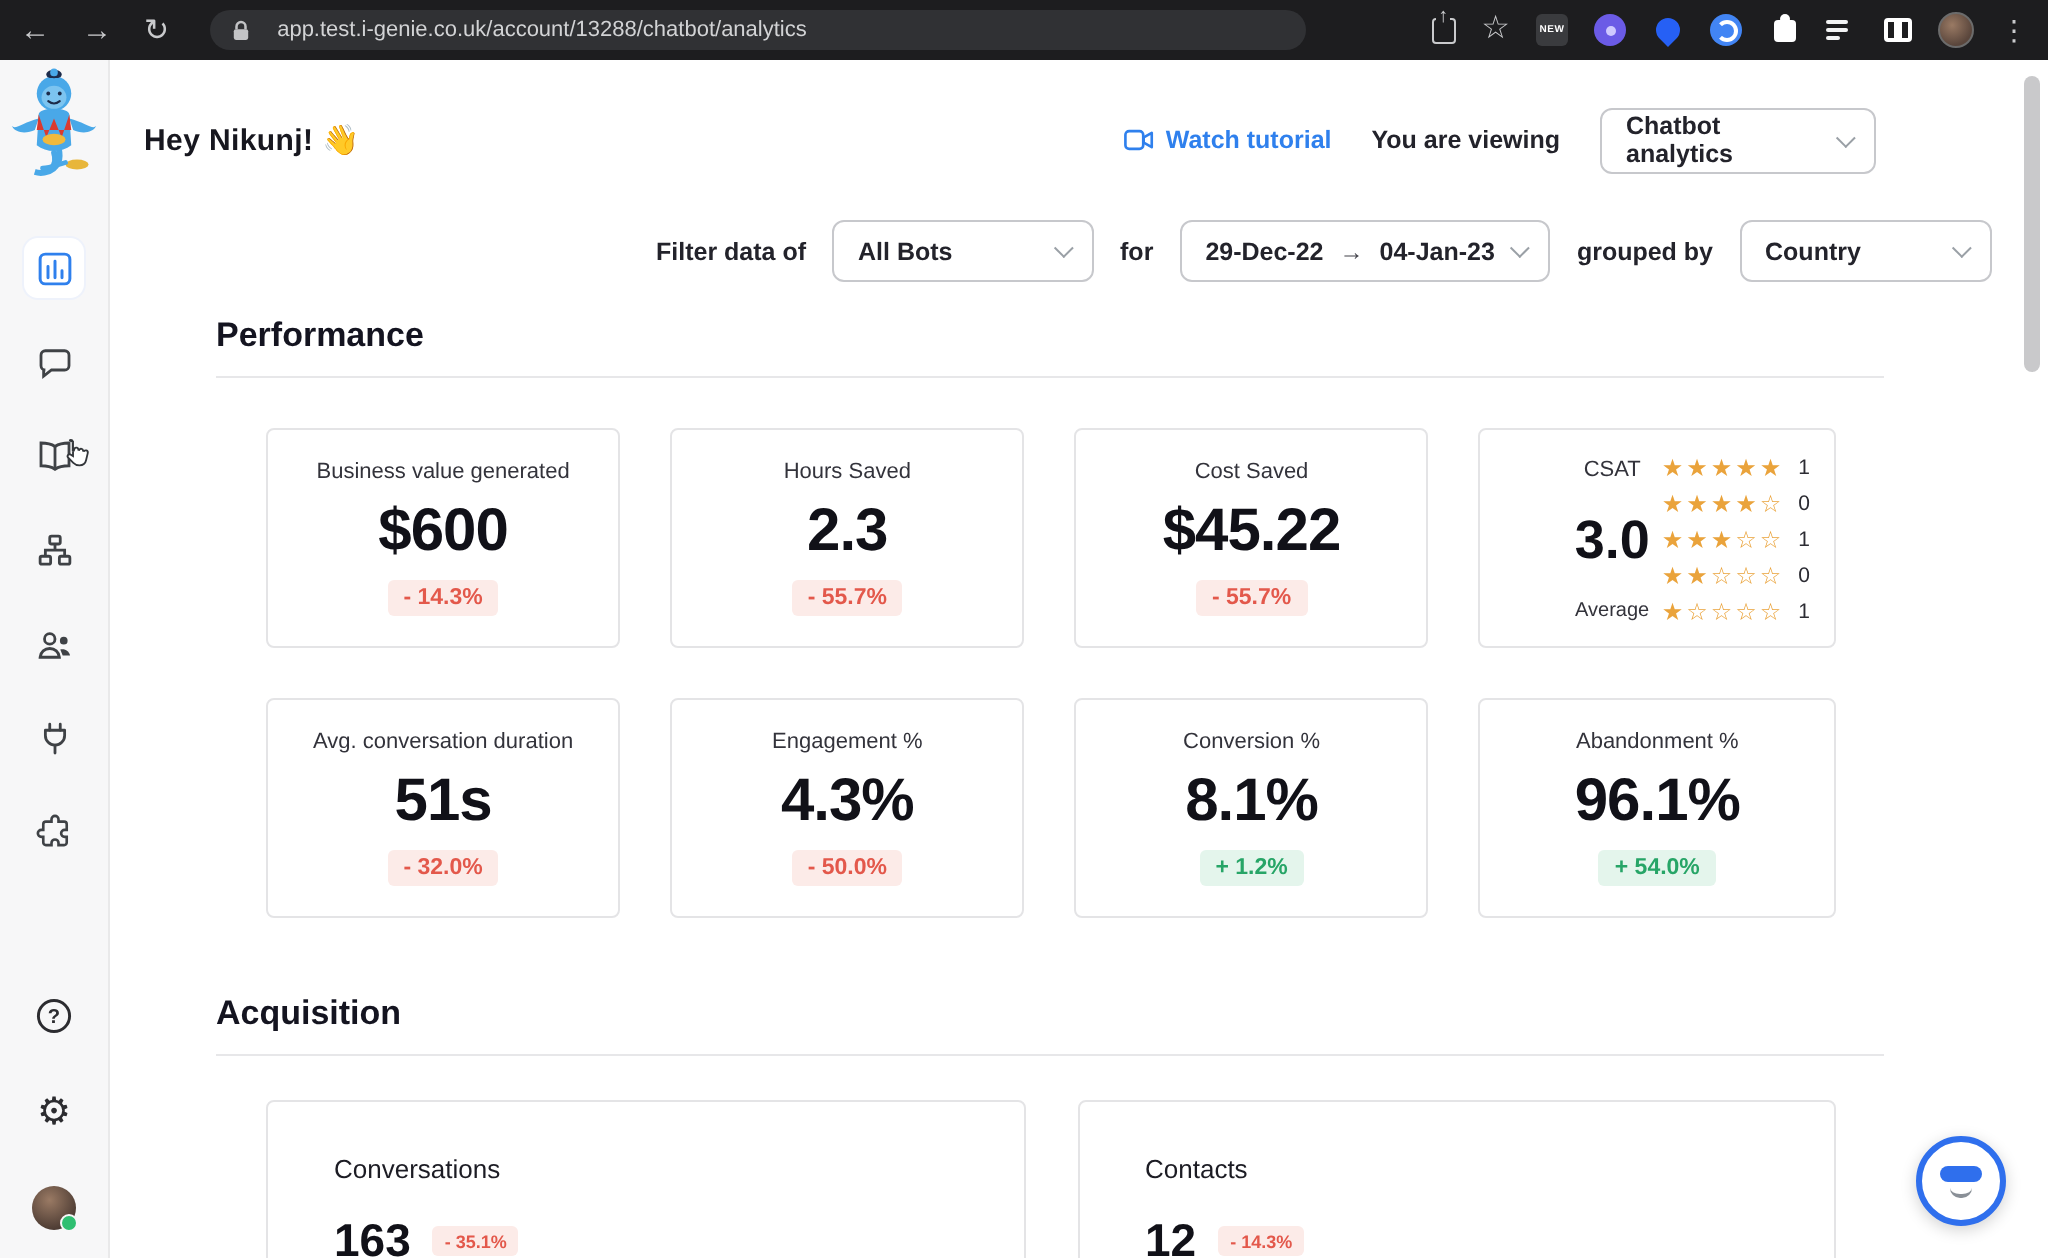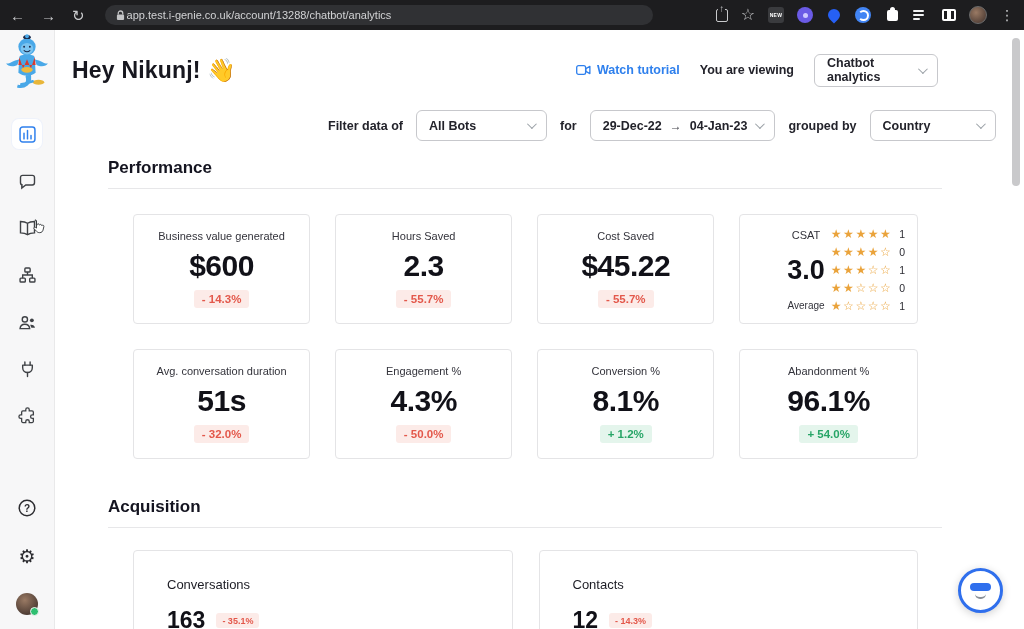--- a/index.html
+++ b/index.html
@@ -2,21 +2,21 @@
 <html><head>
 <meta charset="utf-8">
 <style>
   * { margin:0; padding:0; box-sizing:border-box; }
   html,body { width:1024px; height:629px; overflow:hidden; }
   body { position:relative; background:#fff; font-family:"Liberation Sans", sans-serif; color:#1b1b24; }
 
   
   .chrome { position:absolute; top:0; left:0; width:1024px; height:30px; background:#1d1d1f; display:flex; align-items:center; padding:0 10px; gap:16px; z-index:50; }
   .nav-glyph { color:#c9cacc; font-size:15px; line-height:1; cursor:default; }
-  .url-pill { width:548px; height:20px; background:#303134; border-radius:11px; display:flex; align-items:center; gap:2px; padding:0 11px; margin-left:4px; }
+  .url-pill { width:548px; height:20px; background:#303134; border-radius:11px; display:flex; align-items:center; gap:14px; padding:0 11px; margin-left:4px; }
   .url-text { color:#d2d3d5; font-size:11px; white-space:nowrap; overflow:hidden; }
   .chrome-right { margin-left:auto; display:flex; align-items:center; gap:13px; }
   .ext { width:16px; height:16px; display:flex; align-items:center; justify-content:center; }
   .ext-new { background:#3a3b3e; border-radius:3px; color:#fff; font-size:5px; font-weight:bold; letter-spacing:.3px; }
   .ext-flower { background:#6b5be6; border-radius:50%; position:relative; }
   .ext-flower::after{content:""; width:5px;height:5px;border-radius:50%;background:#cfc9ff;}
   .ext-flame { width:12px; height:12px; background:#2660f5; border-radius:52% 52% 52% 0; transform:rotate(-45deg); }
   .ext-circle { background:#4285f4; border-radius:50%; }
   .ext-circle::after{content:""; width:7px;height:7px;border:2px solid #fff;border-left-color:transparent;border-radius:50%;}
   .ext-puzzle { position:relative; }
@@ -41,21 +41,21 @@
   .side-item { width:30px; height:30px; display:flex; align-items:center; justify-content:center; border-radius:7px; cursor:pointer; }
   .side-item.active { background:#ffffff; box-shadow:0 0 0 1px #eef2fb; }
   .side-bottom { margin-top:auto; display:flex; flex-direction:column; align-items:center; gap:18px; }
   .gear-glyph { font-size:19px; color:#2c2c30; line-height:1; }
   .side-avatar { width:22px; height:22px; border-radius:50%; background:radial-gradient(circle at 40% 32%, #9a7a64, #4c3b33 75%); position:relative; }
   .side-avatar::after { content:""; position:absolute; right:-1px; bottom:-1px; width:7px; height:7px; background:#2fbf71; border:1.5px solid #f7f7f8; border-radius:50%; }
 
   
   .main { position:relative; flex:1; background:#fff; }
   .topbar { position:absolute; top:22px; left:17px; right:86px; height:36px; display:flex; align-items:center; }
-  .greeting { font-size:23px; font-weight:bold; color:#17171f; letter-spacing:.2px; }
+  .greeting { font-size:15px; font-weight:bold; color:#17171f; letter-spacing:.2px; }
   .top-right { margin-left:auto; display:flex; align-items:center; gap:20px; }
   .watch { display:flex; align-items:center; gap:6px; color:#2f80ed; font-size:12.5px; font-weight:bold; cursor:pointer; }
   .viewing-label { font-size:12.5px; font-weight:bold; color:#23232b; }
   .select-box { height:33px; border:1px solid #c7c8cc; border-radius:6px; background:#fff; display:flex; align-items:center; gap:12px; padding:0 12px; font-size:12.5px; font-weight:bold; color:#23232b; cursor:pointer;justify-content:flex-end; }
   .chev { width:7px; height:7px; border-right:1.5px solid #9aa0a6; border-bottom:1.5px solid #9aa0a6; transform:rotate(45deg) translateY(-2px); flex:0 0 auto; }
 
   .filter-row { position:absolute; top:80px; left:273px; display:flex; align-items:center; gap:13px; }
   .filter-label { font-size:12.5px; font-weight:bold; color:#23232b; }
   .filter-row .select-box { height:31px; }
   .w-bots { width:131px; justify-content:space-between; }
@@ -231,21 +231,21 @@
       <h1 class="greeting">Hey Nikunj! 👋</h1>
       <div class="top-right">
         <span class="watch">
           <svg width="15" height="12" viewBox="0 0 16 12">
             <rect x="0.75" y="1.25" width="9.5" height="9.5" rx="2" fill="none" stroke="#2f80ed" stroke-width="1.4"></rect>
             <path d="M10.5 4.6 14.8 2.2v7.6L10.5 7.4z" fill="none" stroke="#2f80ed" stroke-width="1.4" stroke-linejoin="round"></path>
           </svg>
           <span>Watch tutorial</span>
         </span>
         <span class="viewing-label">You are viewing</span>
-        <div class="select-box" style="width:124px; justify-content:space-between;">
+        <div class="select-box" style="width:138px; justify-content:space-between;">
           <span>Chatbot analytics</span>
           <span class="chev"></span>
         </div>
       </div>
     </div>
 
     <div class="filter-row">
       <span class="filter-label">Filter data of</span>
       <div class="select-box w-bots">
         <span>All Bots</span>

